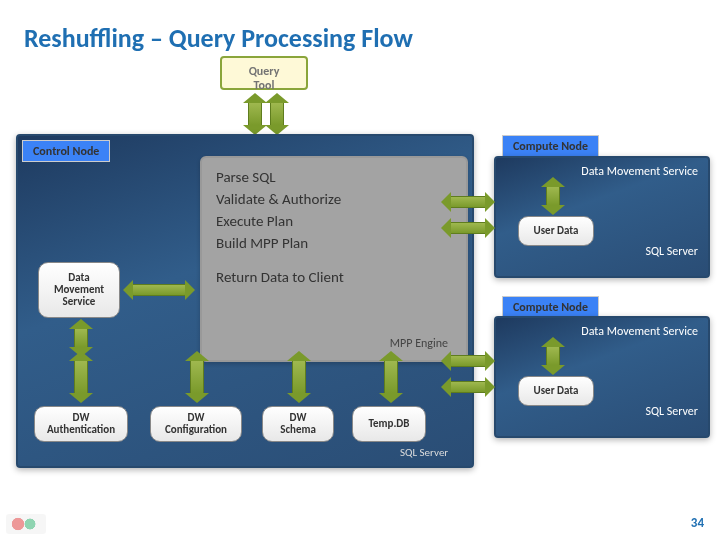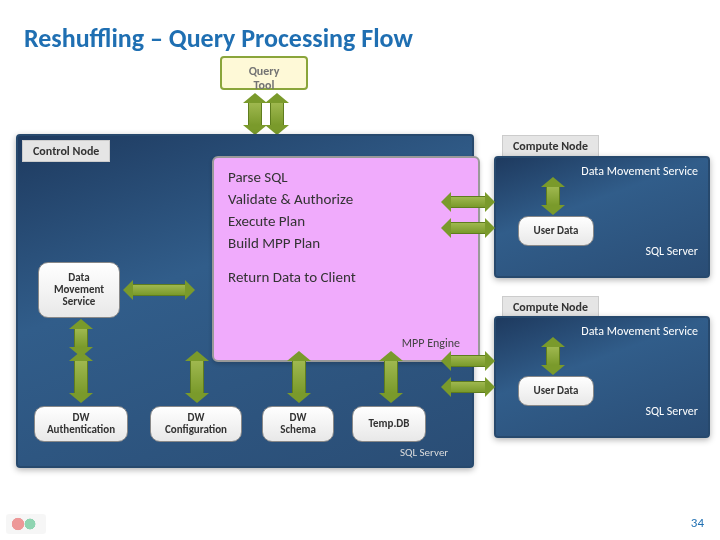--- a/index.html
+++ b/index.html
@@ -39,38 +39,38 @@
   }
   .panel {
     position: absolute;
     background: linear-gradient(160deg, #1e3a5f 0%, #315d8a 40%, #2a4d75 100%);
     border: 2px solid #27496d;
     border-radius: 4px;
     box-shadow: 0 2px 6px rgba(0,0,0,0.3);
   }
   .panel-title {
     position: absolute;
-    background: #e5e5e5;
+    background: #3b82f6;
     border: 1px solid #ccc;
     padding: 3px 10px;
     font-size: 12px;
     font-weight: 700;
     color: #333;
   }
   #controlPanel { top: 134px; left: 16px; width: 454px; height: 330px; }
   #controlTitle { top: 140px; left: 22px; }
   #computeTitle1 { top: 135px; left: 502px; }
   #computePanel1 { top: 156px; left: 494px; width: 212px; height: 118px; }
   #computeTitle2 { top: 296px; left: 502px; font-size: 12px;}
   #computePanel2 { top: 316px; left: 494px; width: 212px; height: 118px; }
   .steps {
     position: absolute;
     top: 156px;
-    left: 212px;
-    background: #f0abfc;
+    left: 200px;
+    background: #a3a3a3;
     border: 2px solid #999;
     border-radius: 6px;
     width: 236px;
     padding: 10px 14px 6px 14px;
     font-size: 15px;
     color: #333;
     box-shadow: 0 2px 4px rgba(0,0,0,0.2);
   }
   .steps div { margin-bottom: 4px; }
   .mpp-label {
@@ -143,21 +143,21 @@
     border-bottom: 10px solid transparent;
   }
   .arrow-h::before { left: -10px; border-right: 10px solid #7a9a2b; }
   .arrow-h::after  { right: -10px; border-left: 10px solid #7a9a2b; }
   .page-num {
     position: absolute;
     right: 16px;
     bottom: 10px;
     font-size: 13px;
     color: #1f6fb2;
-    font-weight: 400;
+    font-weight: 700;
   }
   .logo {
     position: absolute;
     left: 6px;
     bottom: 6px;
     width: 40px; height: 20px;
     background: radial-gradient(circle at 30% 50%, #d33 20%, transparent 22%),
                 radial-gradient(circle at 60% 50%, #2a6 20%, transparent 22%) ,
                 #eee;
     border-radius: 3px;

